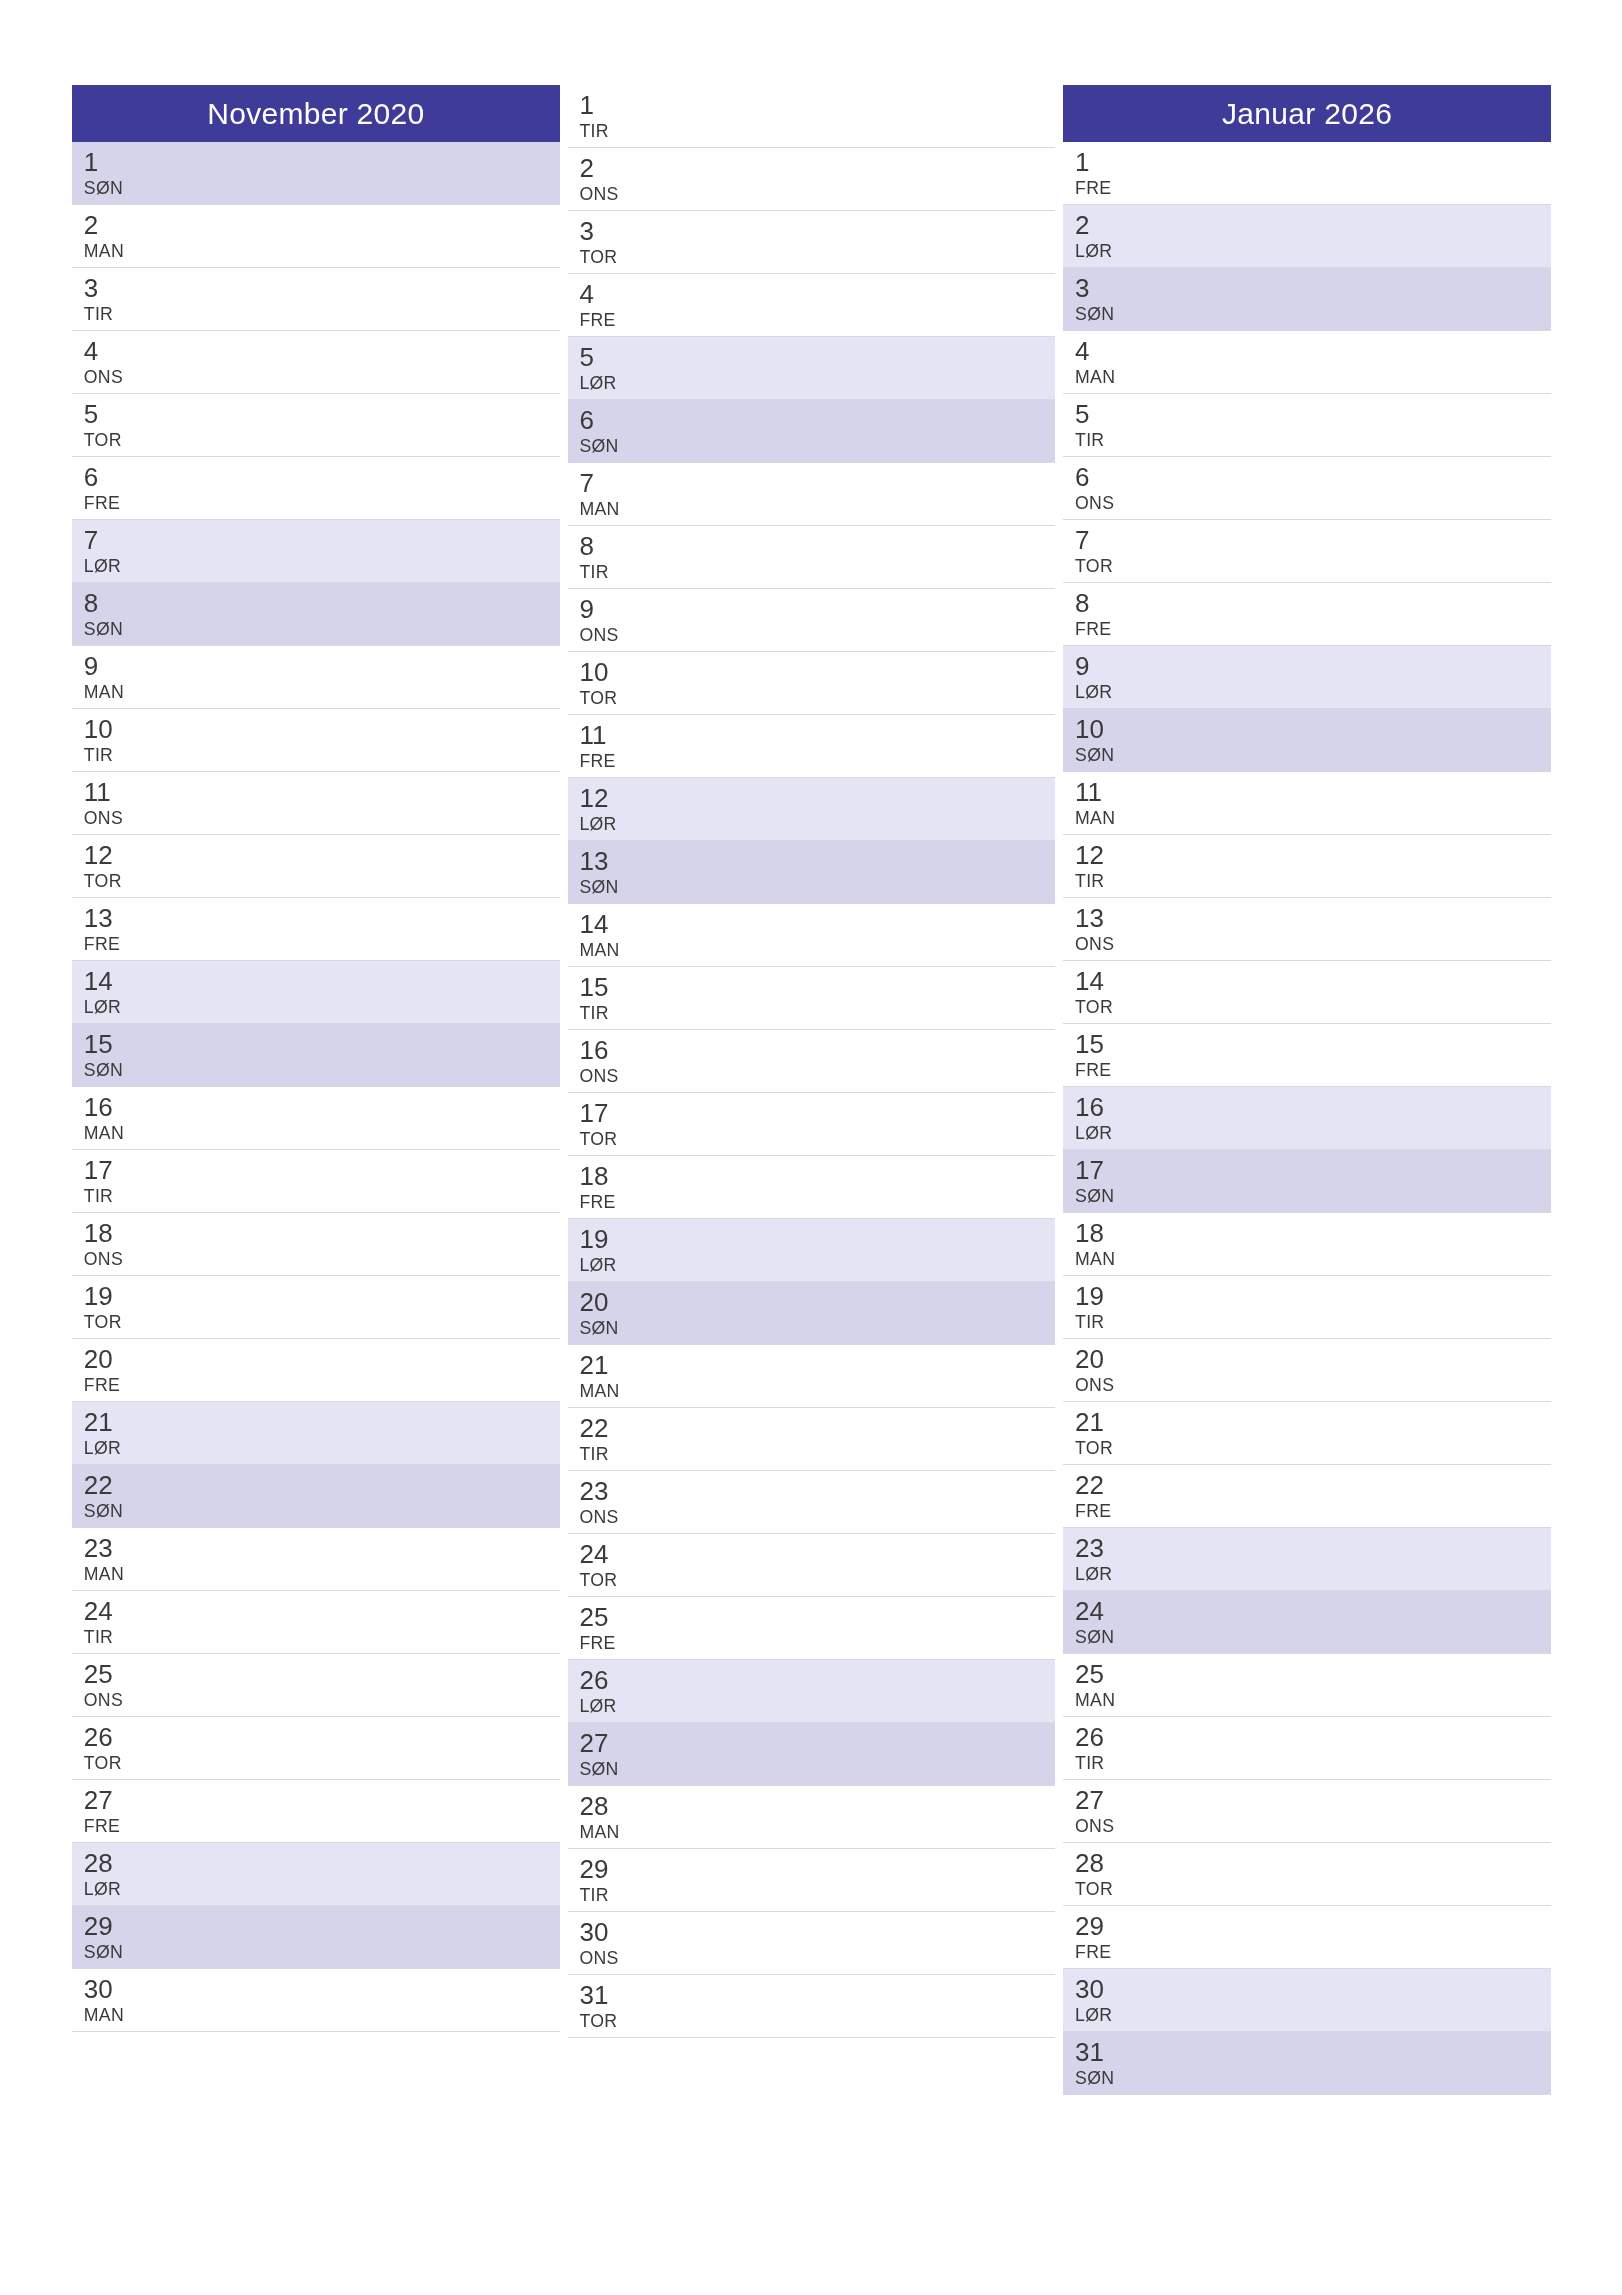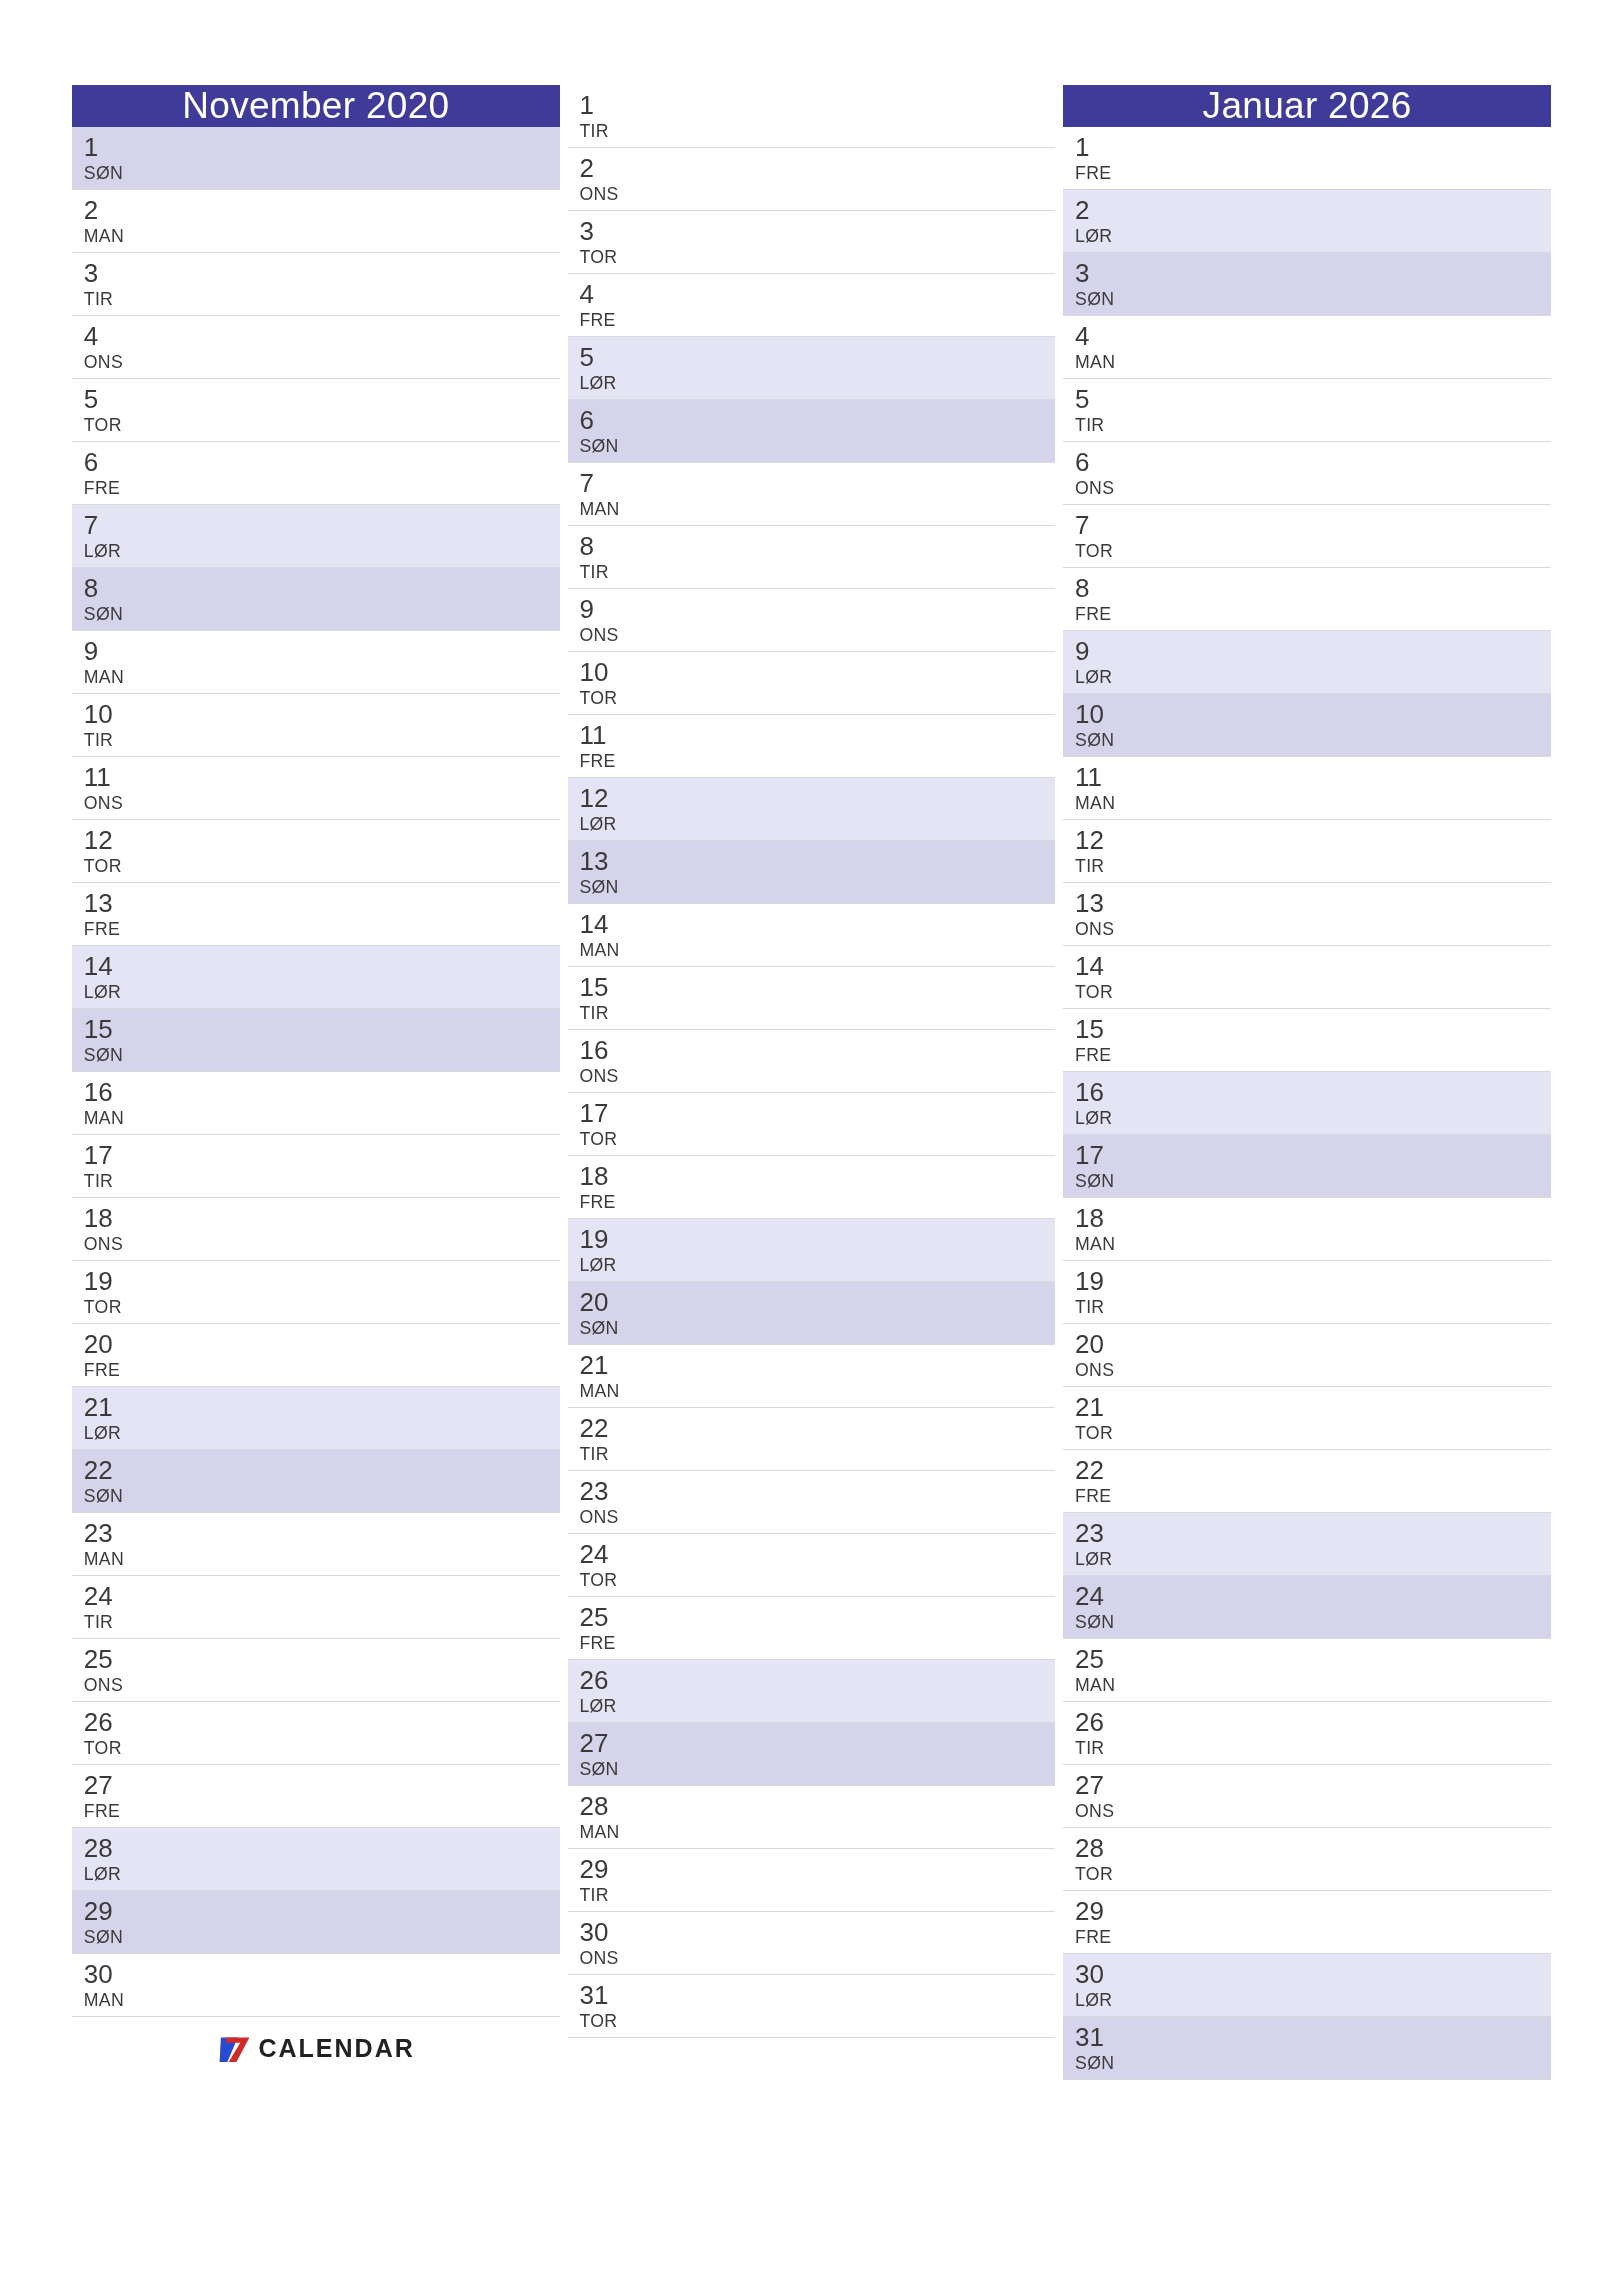--- a/index.html
+++ b/index.html
@@ -15,25 +15,25 @@
     gap: 7.9px;
   }
   .month-col {
     flex: 1;
     display: flex;
     flex-direction: column;
   }
   .month-header {
     background: #3f3b98;
     color: #ffffff;
-    height: 42px;
+    height: 57px;
     display: flex;
     align-items: center;
     justify-content: center;
-    font-size: 37px;
+    font-size: 30px;
     font-weight: 400;
     letter-spacing: 0.3px;
   }
   .day-row {
     height: 63px;
     border-bottom: 0.7px solid #d8d8e0;
     display: flex;
     flex-direction: column;
     justify-content: center;
     padding-left: 11.8px;
@@ -180,27 +180,20 @@
         </div>
         <div class="day-row sun">
           <div class="day-num">29</div>
           <div class="day-dow">SØN</div>
         </div>
         <div class="day-row">
           <div class="day-num">30</div>
           <div class="day-dow">MAN</div>
         </div>
       </div>
-    <div class="logo-row">
-      <svg class="logo-svg" width="35" height="35" viewBox="0 0 54 54">
-        <polygon points="6,10 32,10 16,48 4,48" fill="#2a4bd1"></polygon>
-        <polygon points="14,10 50,10 30,48 18,48 36,18 14,18" fill="#d12a2a"></polygon>
-      </svg>
-      <span class="logo-text">CALENDAR</span>
-    </div>
   </div>
   <div class="month-col">
     <div class="days">
         <div class="day-row">
           <div class="day-num">1</div>
           <div class="day-dow">TIR</div>
         </div>
         <div class="day-row">
           <div class="day-num">2</div>
           <div class="day-dow">ONS</div>

